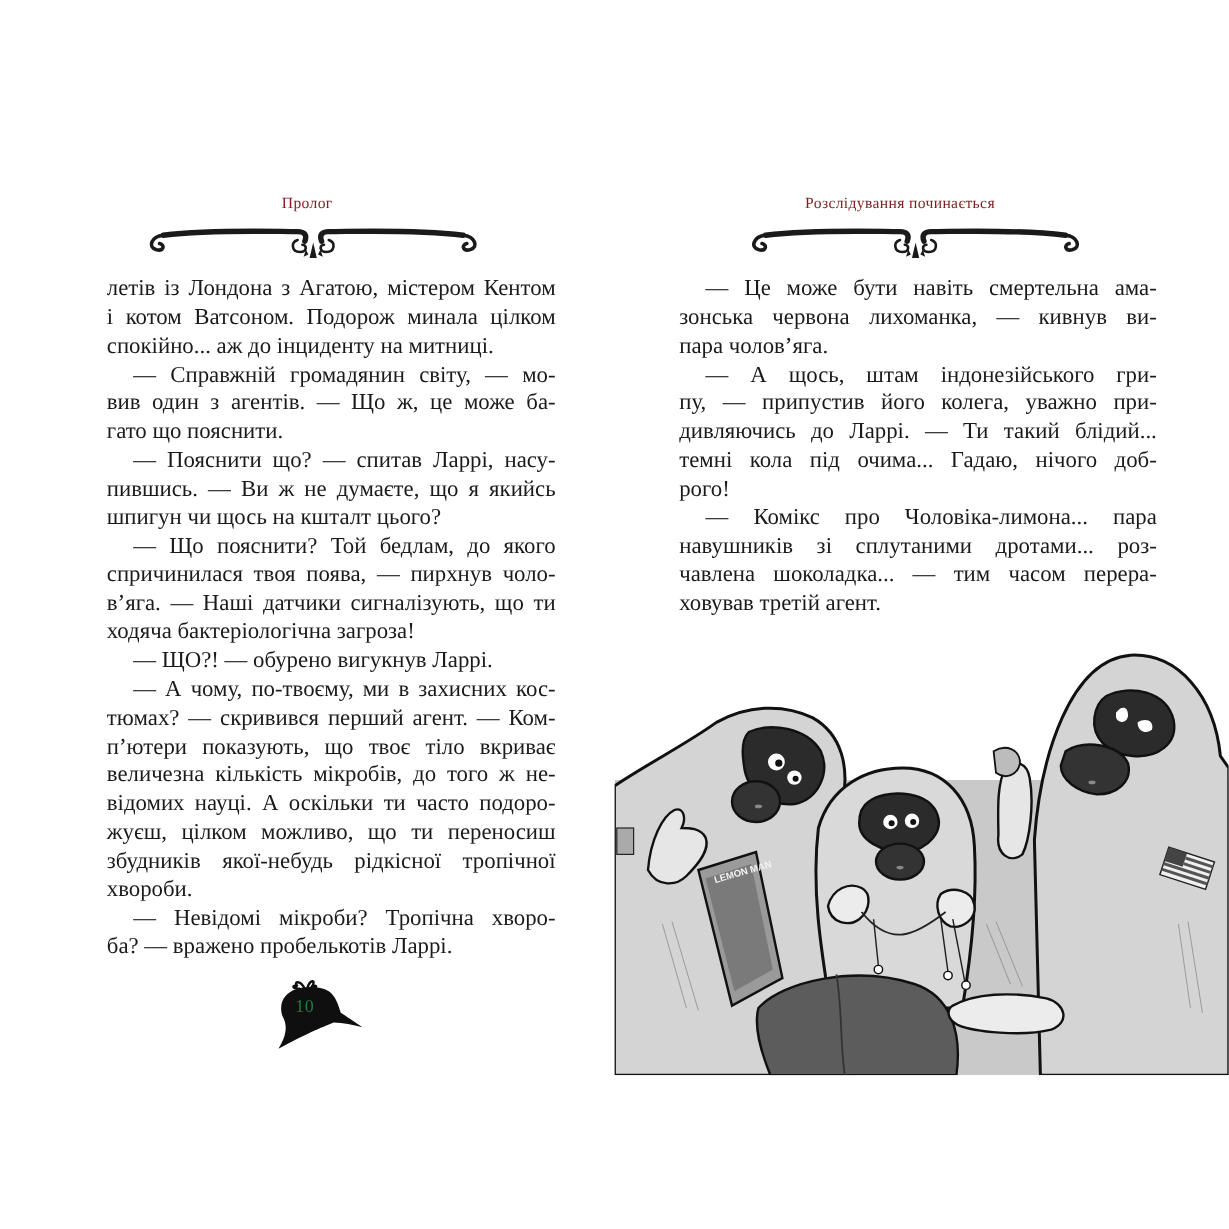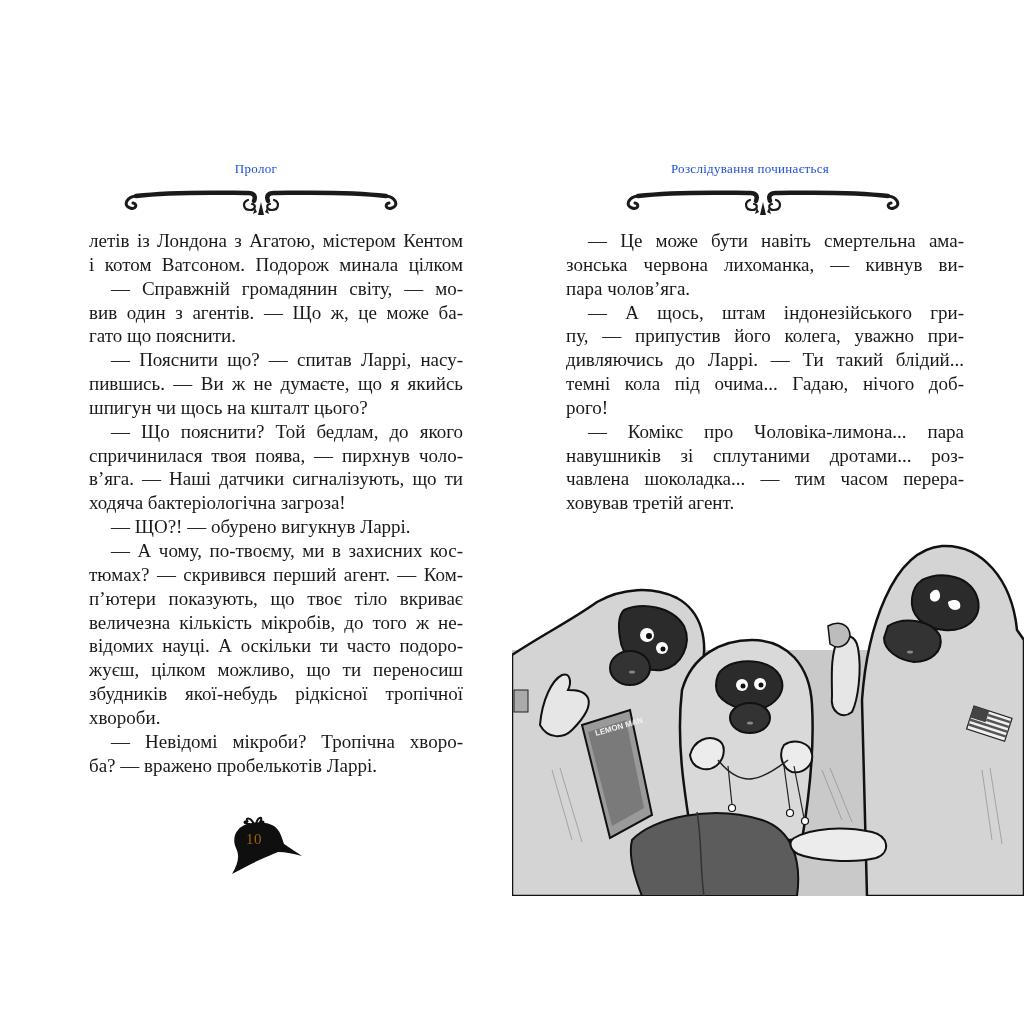--- a/index.html
+++ b/index.html
@@ -26,21 +26,21 @@
 
     .running-head {
       position: absolute;
       top: 161px;
       left: 0;
       width: 100%;
       text-align: center;
       font-family: "Liberation Serif", serif;
       font-size: 13px;
       letter-spacing: 0.3px;
-      color: #1d4ed8;
+      color: #7f1d1d;
     }
     .page-left .running-head { left: 14px; width: 484px; }
     .page-right .running-head { left: 0; width: 476px; }
 
     .ornament {
       position: absolute;
       top: 184px;
       height: 34px;
     }
     .page-left .ornament { left: 118px; width: 286px; }
@@ -73,21 +73,21 @@
       top: 812px;
       width: 80px;
       height: 66px;
     }
     .folio-number {
       position: absolute;
       left: 10px;
       top: 19px;
       width: 40px;
       text-align: center;
-      color: #a16207;
+      color: #15803d;
       font-family: "Liberation Serif", serif;
       font-size: 15px;
       letter-spacing: 0.5px;
     }
 
     .illustration {
       position: absolute;
       left: 0;
       top: 540px;
       width: 512px;
@@ -118,20 +118,21 @@
       <path d="M156 16 C 162 18, 161 26, 154 26 C 148 26, 148 20, 152 20" stroke-width="2.2"></path>
     </g>
     <path d="M143 18 L 140 31 L 146 31 Z" fill="#1a1a1a"></path>
     <path d="M137 24 L 135 30 L 139 28 Z" fill="#1a1a1a"></path>
     <path d="M149 24 L 151 30 L 147 28 Z" fill="#1a1a1a"></path>
   </svg>
 
   <div class="text-block">
     <span class="text-line">летів із Лондона з Агатою, містером Кентом</span>
     <span class="text-line">і котом Ватсоном. Подорож минала цілком</span>
+    <span class="text-line last">спокійно... аж до інциденту на митниці.</span>
     <span class="text-line indent">— Справжній громадянин світу, — мо-</span>
     <span class="text-line">вив один з агентів. — Що ж, це може ба-</span>
     <span class="text-line last">гато що пояснити.</span>
     <span class="text-line indent">— Пояснити що? — спитав Ларрі, насу-</span>
     <span class="text-line">пившись. — Ви ж не думаєте, що я якийсь</span>
     <span class="text-line last">шпигун чи щось на кшталт цього?</span>
     <span class="text-line indent">— Що пояснити? Той бедлам, до якого</span>
     <span class="text-line">спричинилася твоя поява, — пирхнув чоло-</span>
     <span class="text-line">в’яга. — Наші датчики сигналізують, що ти</span>
     <span class="text-line last">ходяча бактеріологічна загроза!</span>

